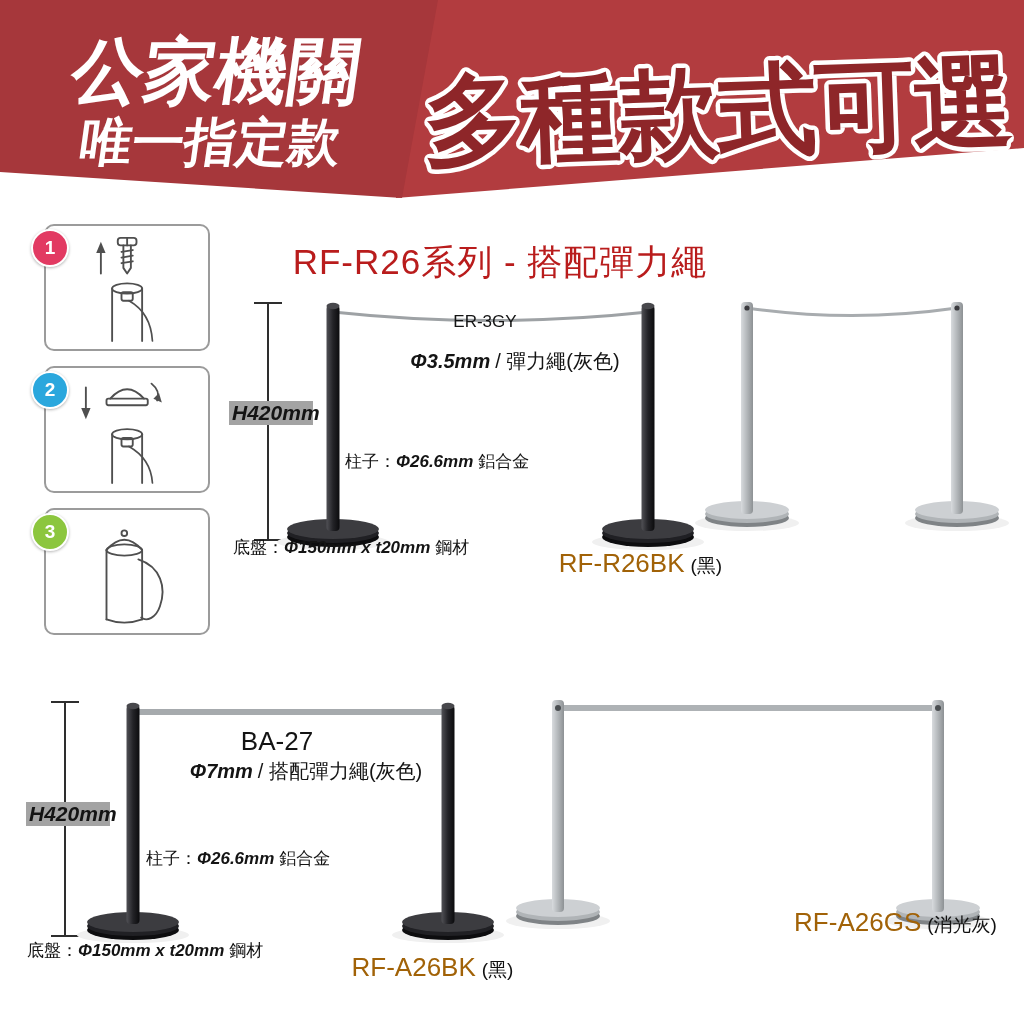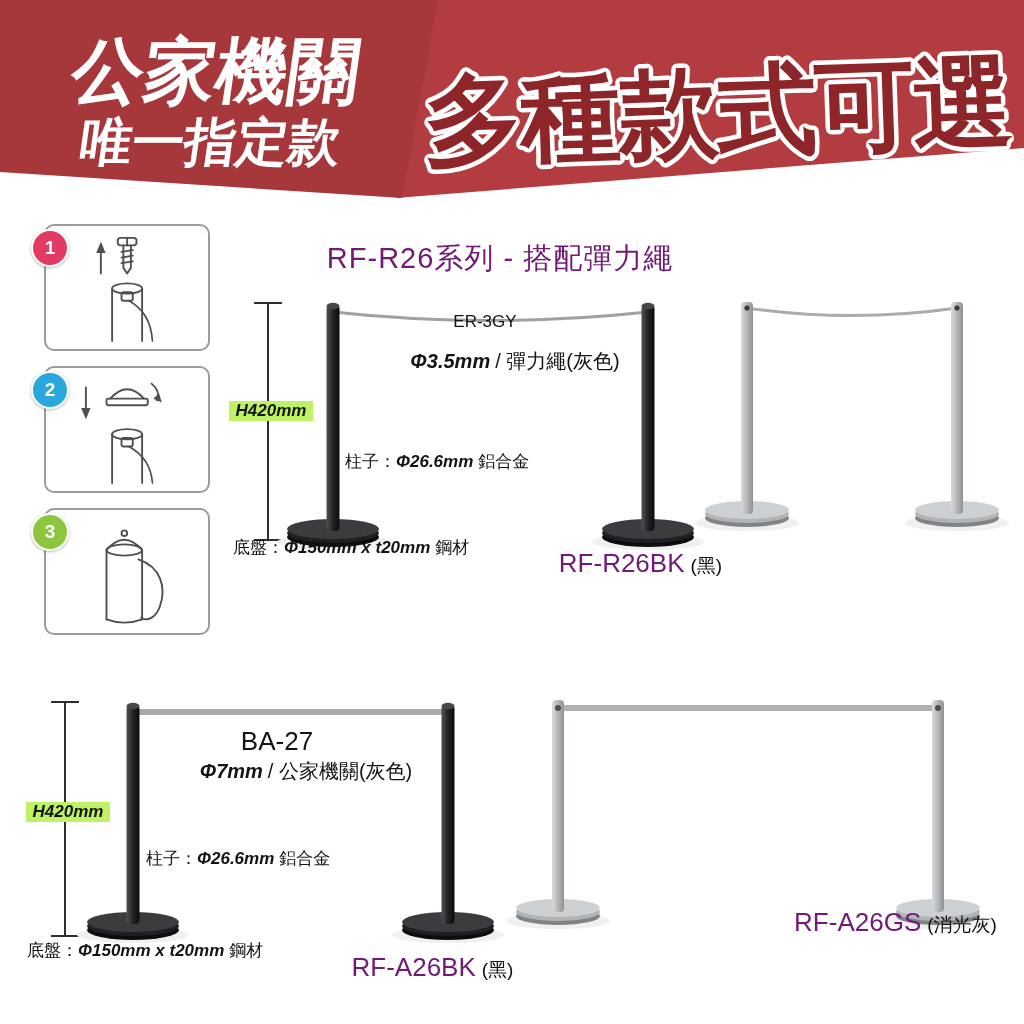--- a/index.html
+++ b/index.html
@@ -8,24 +8,24 @@
     font-family:"Liberation Sans",sans-serif;color:#141414;
   }
   .abs{position:absolute;}
   svg text{font-family:"Liberation Sans",sans-serif;}
   .lbl{position:absolute;color:#141414;white-space:nowrap;line-height:1.15;}
   .center{text-align:center;}
   .em-spec{font-weight:bold;font-style:italic;}
   .gap{margin-left:5px;}
   .spec-line{font-size:20px;padding-left:29px;}
   .spec-small{font-size:17px;}
-  .sec-title{font-size:29px;letter-spacing:1px;color:#701a75;}
-  .model{font-size:26px;color:#701a75;}
+  .sec-title{font-size:35px;letter-spacing:1px;color:#b91c1c;}
+  .model{font-size:26px;color:#a16207;}
   .variant{font-size:19px;margin-left:6px;color:#111;}
-  .dim-label{font-size:17px;font-weight:bold;font-style:italic;background:#bef264;padding:0 3px;text-align:center;}
+  .dim-label{font-size:21px;font-weight:bold;font-style:italic;background:#a3a3a3;padding:0 3px;text-align:center;}
   .step-box{position:absolute;left:44px;width:166px;height:127px;border:2px solid #9b9b9b;border-radius:10px;background:#fff;box-sizing:border-box;}
   .step-badge{position:absolute;left:-15px;top:3px;width:34px;height:34px;border-radius:50%;
     border:2px solid #ffffff;box-shadow:0 1px 3px rgba(0,0,0,0.3);color:#fff;font-weight:bold;font-size:19px;
     display:flex;align-items:center;justify-content:center;}
   .badge-1{background:#e23a62;}
   .badge-2{background:#2aa7dd;}
   .badge-3{background:#8cc63e;}
   .step-art{position:absolute;left:8px;top:2px;}
 </style>
 </head>
@@ -244,21 +244,21 @@
     <span class="model">RF-R26BK</span><span class="variant">(黑)</span>
   </div>
 
 
 
   <div class="lbl dim-label" style="left:26px;top:802px;width:78px">H420mm</div>
 
   <div class="lbl center" style="left:197px;top:727px;width:160px;font-size:26px">BA-27</div>
 
   <div class="lbl spec-line center" style="left:132px;top:760px;width:290px">
-    <span class="em-spec">Φ7mm</span><span class="gap">/ 公家機關(灰色)</span>
+    <span class="em-spec">Φ7mm</span><span class="gap">/ 搭配彈力繩(灰色)</span>
   </div>
 
   <div class="lbl spec-small" style="left:146px;top:849px">
     <span>柱子：</span><span class="em-spec">Φ26.6mm</span><span class="gap">鋁合金</span>
   </div>
 
   <div class="lbl spec-small" style="left:27px;top:941px">
     <span>底盤：</span><span class="em-spec">Φ150mm x t20mm</span><span class="gap">鋼材</span>
   </div>
 

